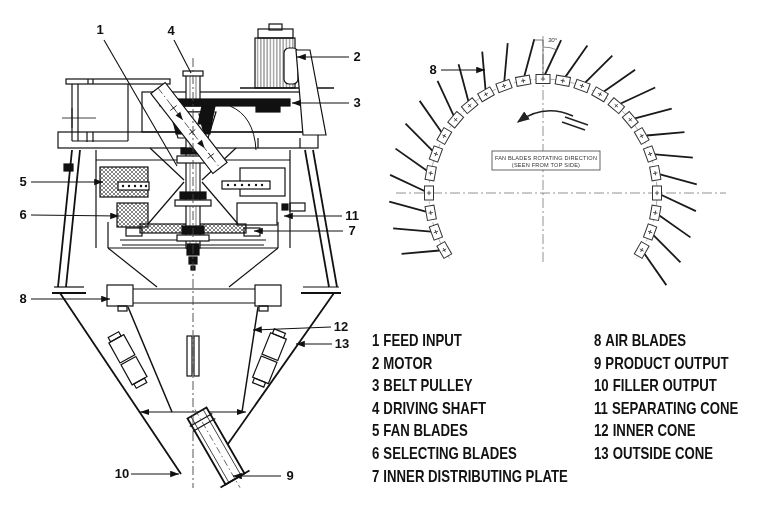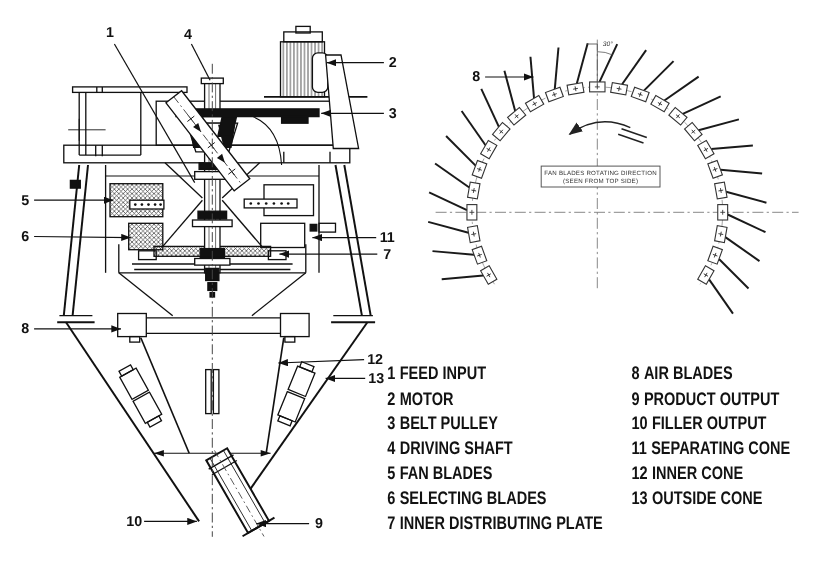--- a/index.html
+++ b/index.html
@@ -2,21 +2,21 @@
 <html><head>
 <meta charset="utf-8">
 <style>
   html,body{margin:0;padding:0;background:#fff;}
   .stage{position:relative;width:764px;height:512px;background:#ffffff;overflow:hidden;
          font-family:"Liberation Sans",sans-serif;}
   .panel{position:absolute;}
   #section-panel{left:0;top:0;}
   #topview-panel{left:382px;top:0;}
   
-  #legend{position:absolute;left:350px;top:329px;width:392px;height:170px;}
+  #legend{position:absolute;left:370px;top:329px;width:392px;height:170px;}
   .lg-col{position:absolute;top:0;transform:scaleX(0.8);transform-origin:0 0;}
   #lg-col1{left:2px;}
   #lg-col2{left:224px;}
   .lg-row{font-weight:700;font-size:16.5px;line-height:22.6px;white-space:nowrap;
           color:#121212;letter-spacing:0px;}
   .lg-num{margin-right:5px;}
   
   .co{font-family:"Liberation Sans",sans-serif;font-weight:700;font-size:13px;fill:#111;}
   .note-t{font-family:"Liberation Sans",sans-serif;font-size:5.6px;fill:#333;letter-spacing:.2px;}
   .ang{font-family:"Liberation Sans",sans-serif;font-size:6px;font-style:italic;fill:#333;}

